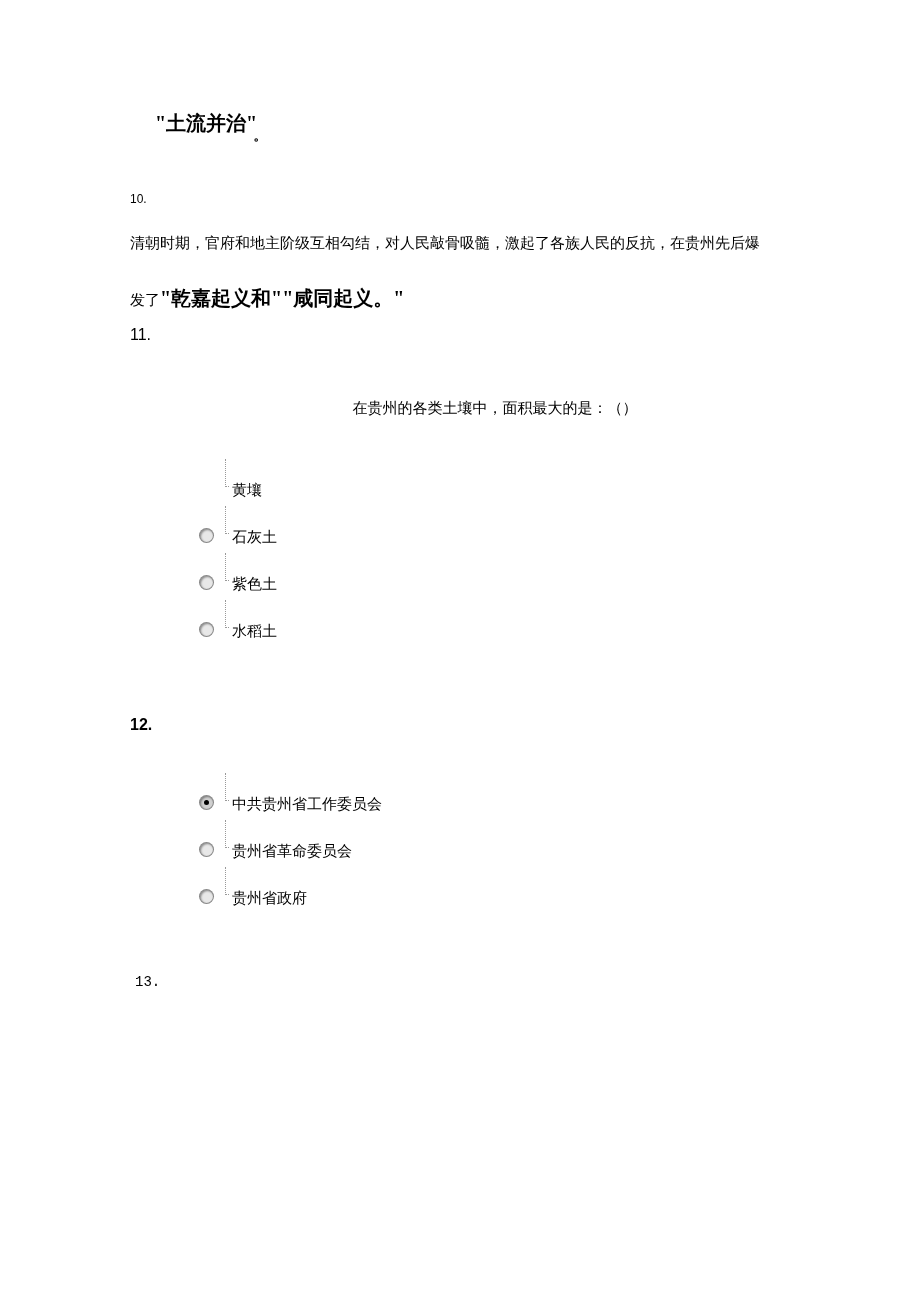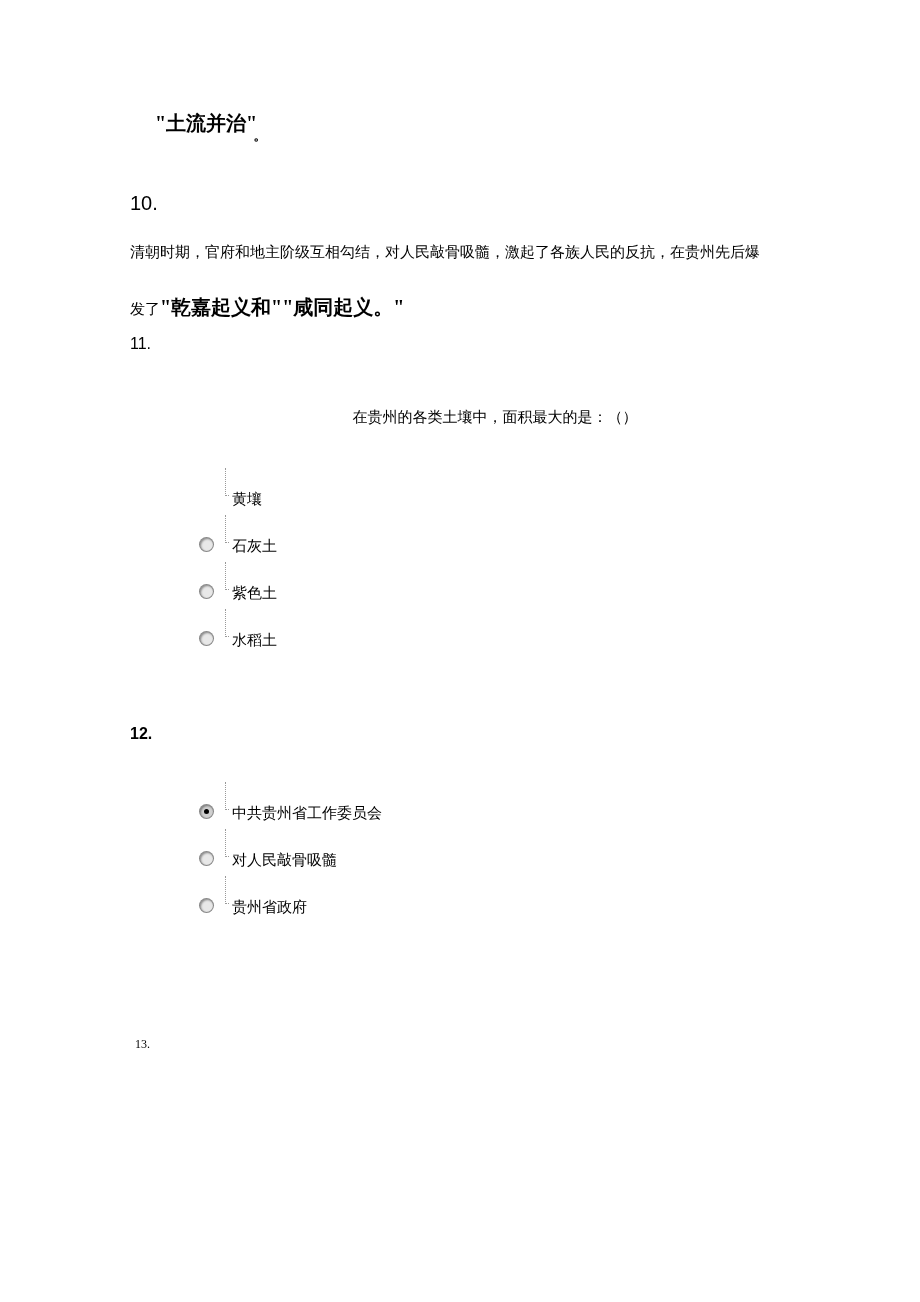--- a/index.html
+++ b/index.html
@@ -27,21 +27,21 @@
       position: relative;
     }
     .small-period {
       font-size: 14px;
       position: relative;
       top: 10px;
       left: -4px;
     }
     .q-number {
       font-family: Arial, sans-serif;
-      font-size: 20px;
+      font-size: 12px;
       font-weight: normal;
       margin-top: 55px;
     }
     .q-text {
       font-size: 15px;
       margin-top: 52px;
       line-height: 1.6;
       text-align: center;
     }
     .q-text-inline {
@@ -112,23 +112,23 @@
       padding-left: 4px;
       padding-top: 16px;
     }
     .q-number-12 {
       font-family: Arial, sans-serif;
       font-size: 16px;
       margin-top: 75px;
       font-weight: bold;
     }
     .q-number-13 {
-      font-family: Liberation Serif, serif;
-      font-size: 12px;
-      margin-top: 120px;
+      font-family: Liberation Mono, monospace;
+      font-size: 14px;
+      margin-top: 66px;
       margin-left: 5px;
     }
   </style>
 </head>
 <body>
 
 <div class="content">
 
   <div class="bold-answer">
     <span>"土流并治"</span><span class="small-period">。</span>
@@ -186,21 +186,21 @@
       <div class="radio selected"></div>
       <div class="option-text-wrap">
         <div class="dotted-corner"></div>
         <span class="option-label">中共贵州省工作委员会</span>
       </div>
     </div>
     <div class="option-row">
       <div class="radio"></div>
       <div class="option-text-wrap">
         <div class="dotted-corner"></div>
-        <span class="option-label">对人民敲骨吸髓</span>
+        <span class="option-label">贵州省革命委员会</span>
       </div>
     </div>
     <div class="option-row">
       <div class="radio"></div>
       <div class="option-text-wrap">
         <div class="dotted-corner"></div>
         <span class="option-label">贵州省政府</span>
       </div>
     </div>
   </div>

